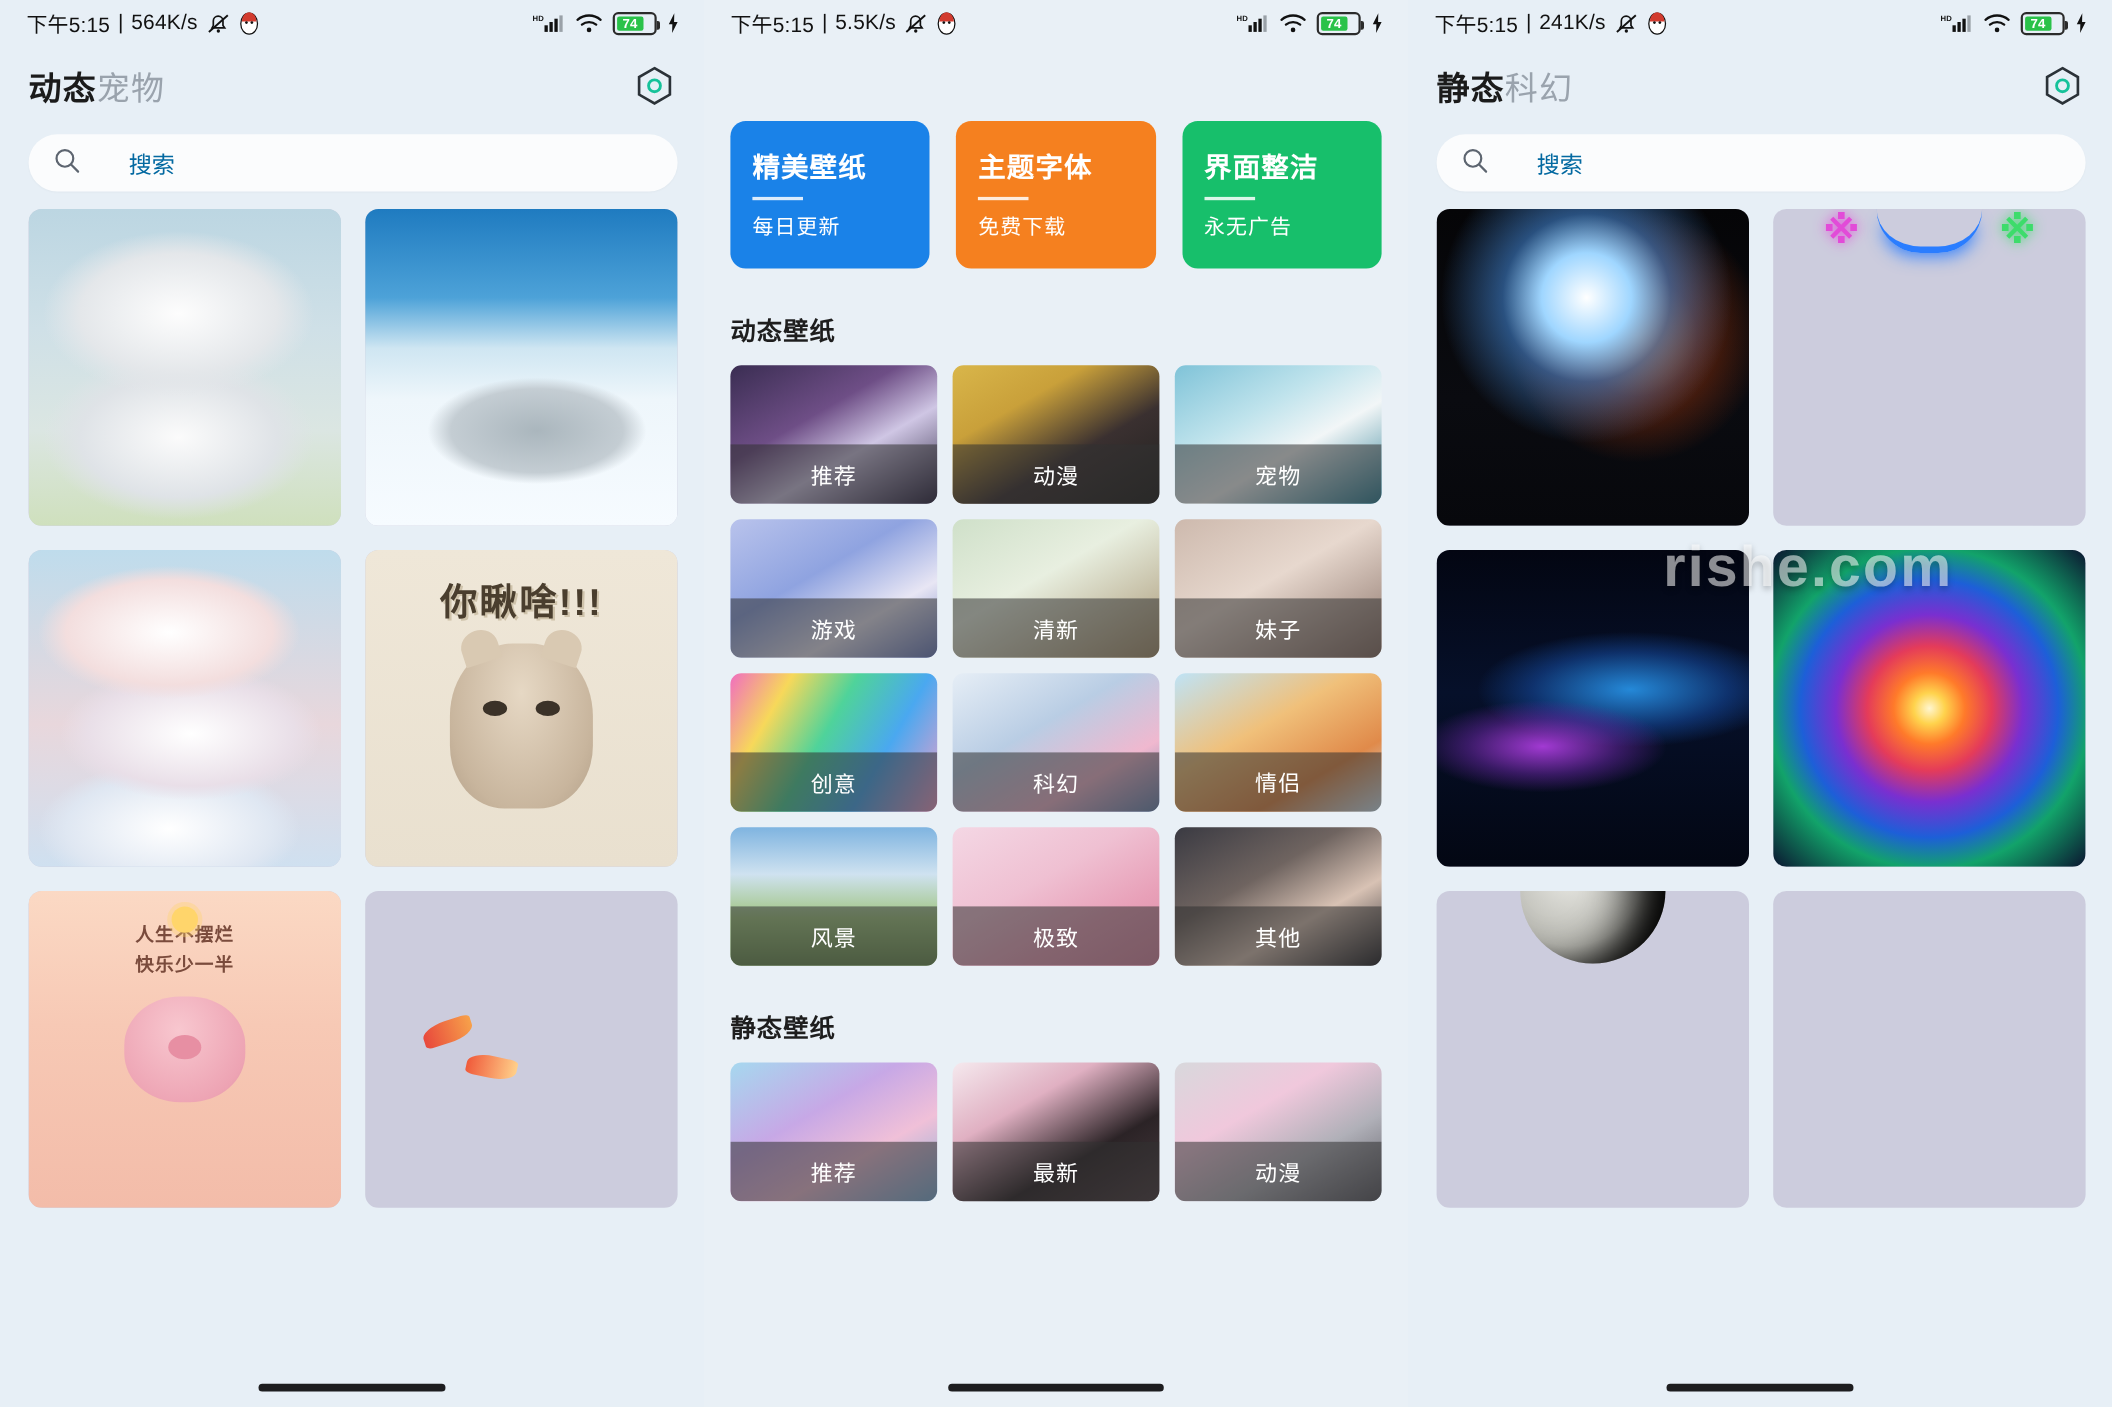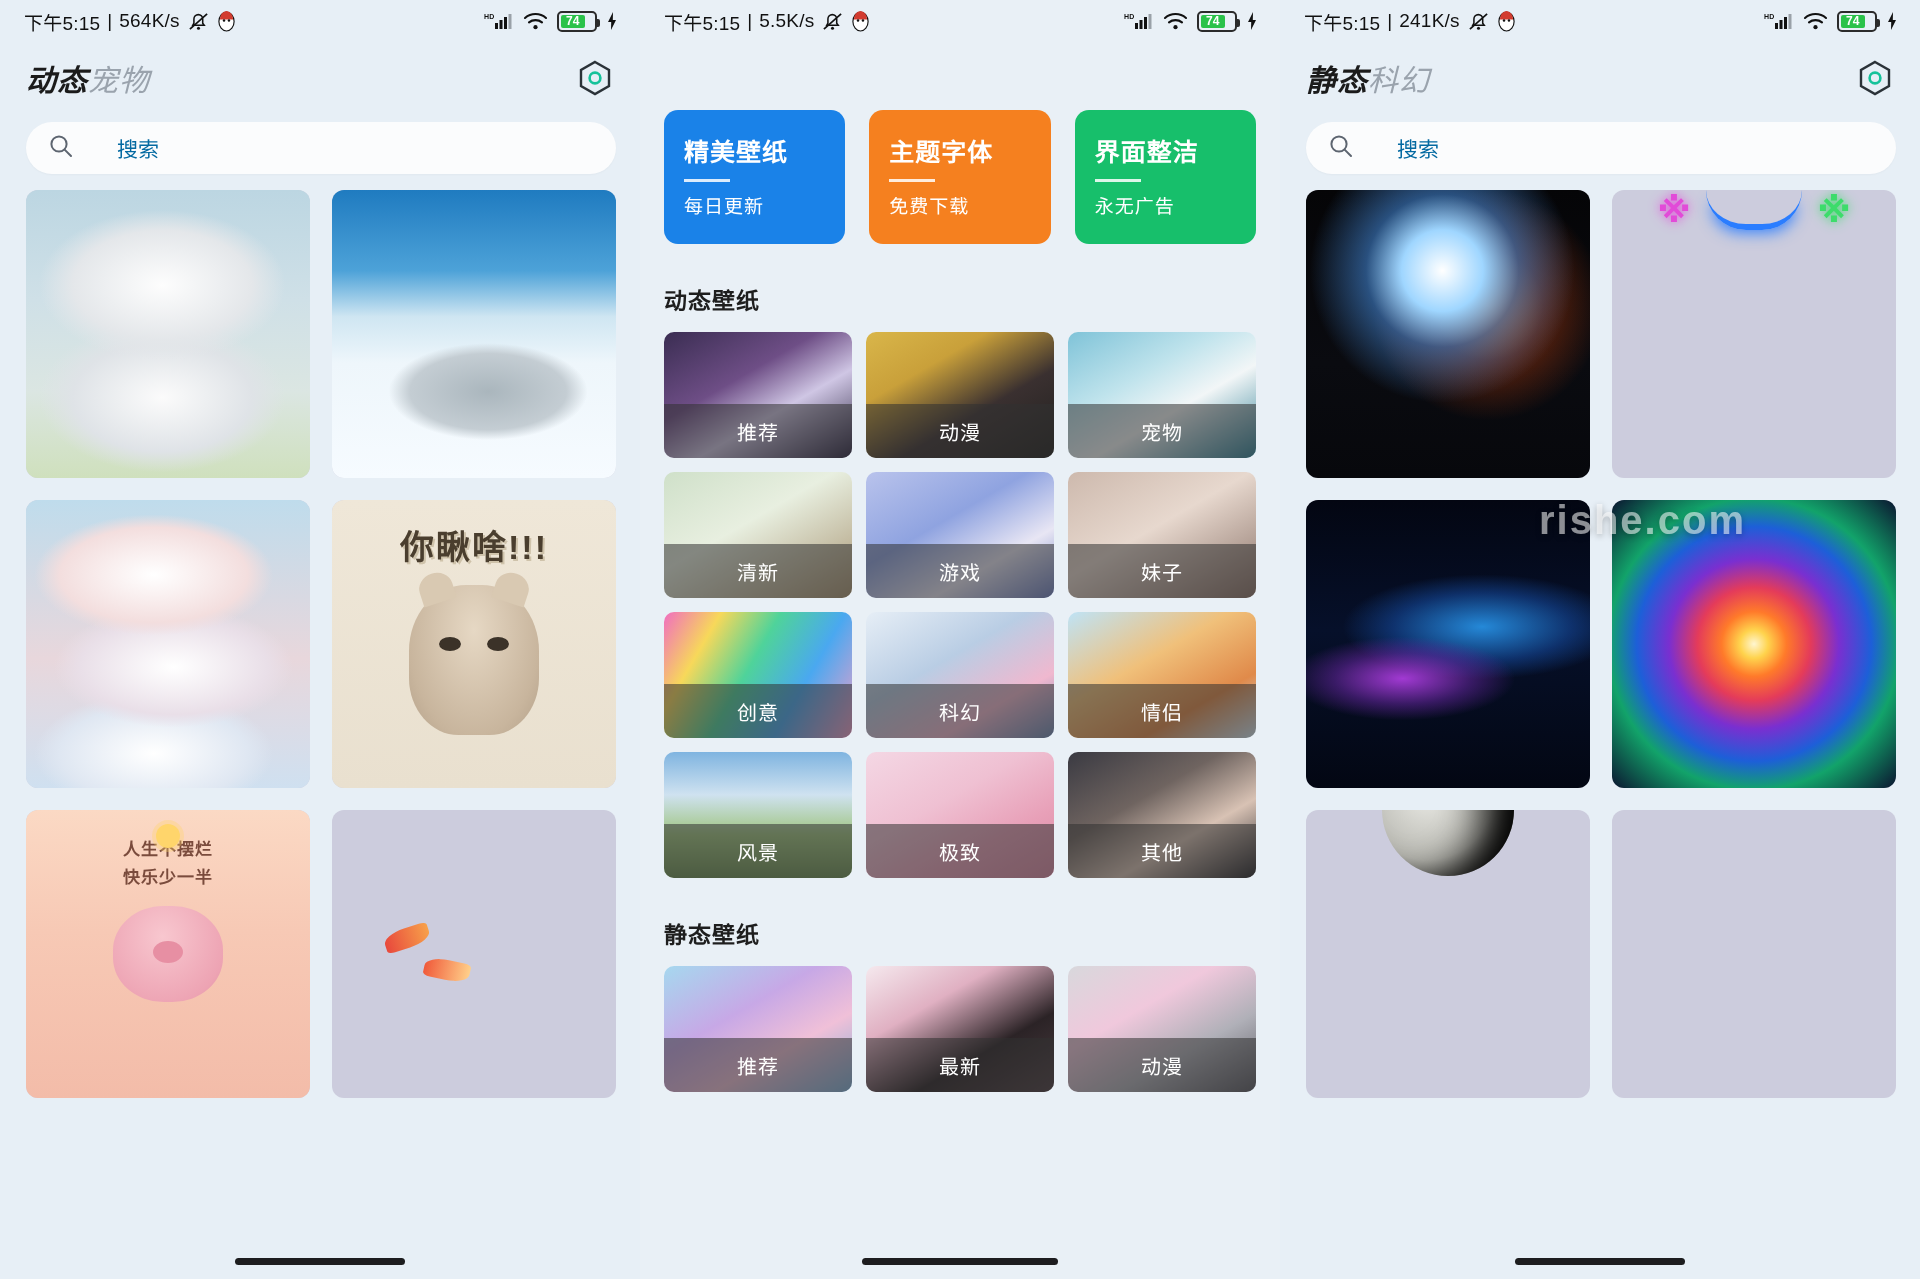--- a/index.html
+++ b/index.html
@@ -44,21 +44,20 @@
   .battery .fill {
     background:#2ac249; height:100%; width:74%; border-radius:2px;
     font-size:12px; color:#fff; display:flex; align-items:center; justify-content:center;
     font-weight:700;
   }
 
   
   .titlerow {
     height: 72px; display:flex; align-items:center; justify-content: space-between;
     padding: 0 24px 0 26px;
-    font-style: italic;
   }
   .title { font-size: 30px; letter-spacing: 1px; }
   .title .strong { color:#1b1b1b; font-weight: 700; }
   .title .weak { color:#9aa3ad; font-weight: 400; }
   .hexbtn { width: 42px; height: 42px; position: relative; }
 
   
   .searchwrap { padding: 8px 24px 0 26px; }
   .searchbar {
     height: 52px; background:#fbfcfd; border-radius: 26px;
@@ -209,24 +208,24 @@
   .a-earth .globe {
     position:absolute; left: -18%; top: 22%; width: 150%; height: 150%;
     border-radius:50%;
     background:
       radial-gradient(circle at 30% 28%, rgba(255,255,255,.5) 0%, rgba(255,255,255,0) 34%),
       radial-gradient(circle at 36% 40%, #59c3ef 0%, #2d7fc4 38%, #16487e 66%, #0a2548 100%);
     box-shadow: 0 0 70px 10px rgba(80,170,230,.35);
   }
 
   .watermark {
-    position:absolute; left: 232px; top: 498px; z-index: 6;
-    font-size: 40px; font-weight: 700; letter-spacing: 2px;
+    position:absolute; left: 232px; top: 486px; z-index: 6;
+    font-size: 52px; font-weight: 700; letter-spacing: 2px;
     color: rgba(255,255,255,.55); text-shadow: 0 2px 6px rgba(0,0,0,.25);
-    pointer-events:none; white-space: nowrap; margin-left: 27px;
+    pointer-events:none; white-space: nowrap;
   }
 
   
   .promos {
     display:flex; gap: 24px; padding: 68px 24px 0 24px;
   }
   .promo {
     flex: 1; height: 134px; border-radius: 14px; padding: 22px 0 0 20px; color:#fff;
   }
   .promo .pt { font-size: 25px; font-weight: 600; letter-spacing: 1px; }
@@ -461,25 +460,25 @@
     <div class="catgrid">
       <div class="cat c1">
           <div class="lbl">推荐</div>
         </div>
       <div class="cat c2">
           <div class="lbl">动漫</div>
         </div>
       <div class="cat c3">
           <div class="lbl">宠物</div>
         </div>
+      <div class="cat c5">
+          <div class="lbl">游戏</div>
+        </div>
       <div class="cat c4">
           <div class="lbl">清新</div>
-        </div>
-      <div class="cat c5">
-          <div class="lbl">游戏</div>
         </div>
       <div class="cat c6">
           <div class="lbl">妹子</div>
         </div>
       <div class="cat c7">
           <div class="lbl">创意</div>
         </div>
       <div class="cat c8">
           <div class="lbl">科幻</div>
         </div>

